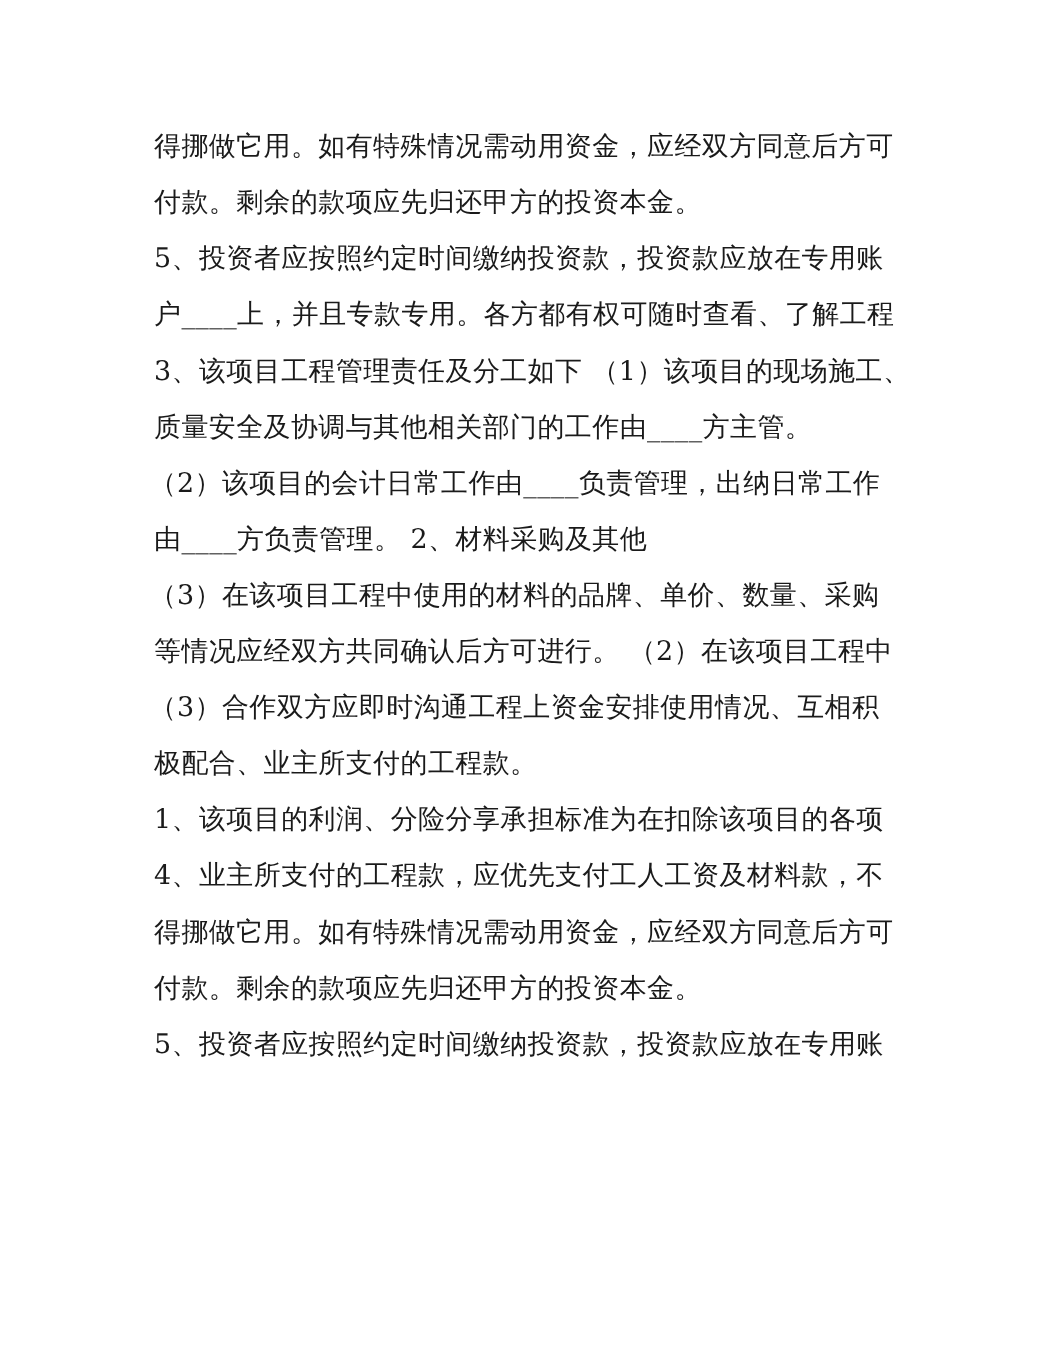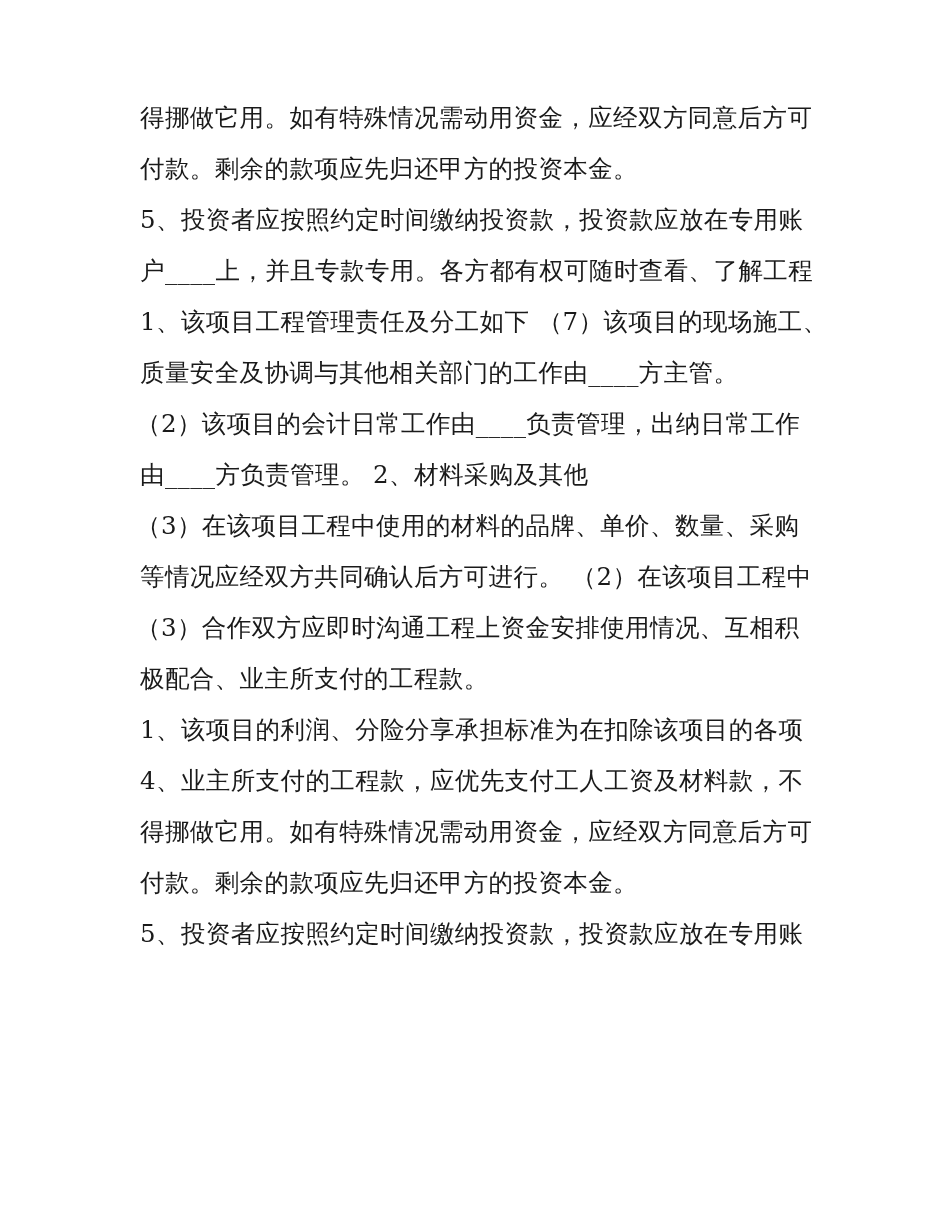--- a/index.html
+++ b/index.html
@@ -11,21 +11,21 @@
       width: 950px;
       height: 1229px;
       position: relative;
       overflow: hidden;
       font-family: "DejaVu Serif", "Liberation Serif", serif;
       color: #1a1a1a;
     }
     .page {
       position: absolute;
       left: 140px;
-      top: 92px;
+      top: 107px;
       width: 680px;
     }
     .line {
       height: 51px;
       line-height: 51px;
       font-size: 24.5px;
       white-space: nowrap;
       letter-spacing: 0.4px;
     }
     .line.indent-paren {
@@ -33,21 +33,21 @@
     }
   </style>
 </head>
 <body>
 
 <div class="page">
   <div class="line">得挪做它用。如有特殊情况需动用资金，应经双方同意后方可</div>
   <div class="line">付款。剩余的款项应先归还甲方的投资本金。</div>
   <div class="line">5、投资者应按照约定时间缴纳投资款，投资款应放在专用账</div>
   <div class="line">户____上，并且专款专用。各方都有权可随时查看、了解工程</div>
-  <div class="line">1、该项目工程管理责任及分工如下 （7）该项目的现场施工、</div>
+  <div class="line">3、该项目工程管理责任及分工如下 （1）该项目的现场施工、</div>
   <div class="line">质量安全及协调与其他相关部门的工作由____方主管。</div>
   <div class="line indent-paren">（2）该项目的会计日常工作由____负责管理，出纳日常工作</div>
   <div class="line">由____方负责管理。 2、材料采购及其他</div>
   <div class="line indent-paren">（3）在该项目工程中使用的材料的品牌、单价、数量、采购</div>
   <div class="line">等情况应经双方共同确认后方可进行。 （2）在该项目工程中</div>
   <div class="line indent-paren">（3）合作双方应即时沟通工程上资金安排使用情况、互相积</div>
   <div class="line">极配合、业主所支付的工程款。</div>
   <div class="line">1、该项目的利润、分险分享承担标准为在扣除该项目的各项</div>
   <div class="line">4、业主所支付的工程款，应优先支付工人工资及材料款，不</div>
   <div class="line">得挪做它用。如有特殊情况需动用资金，应经双方同意后方可</div>

